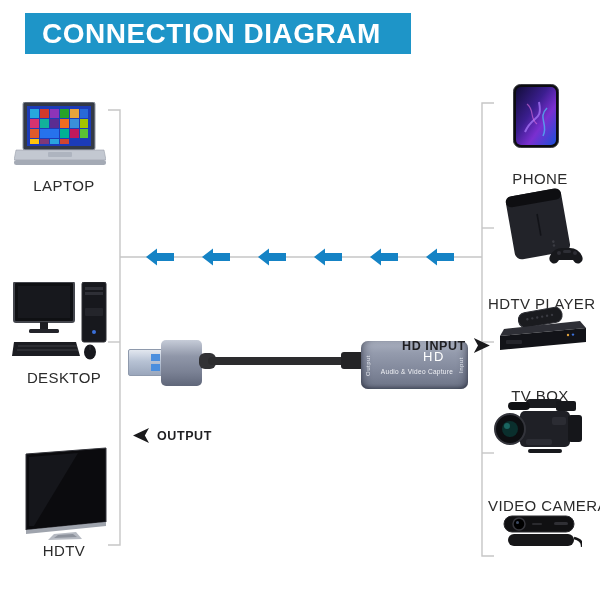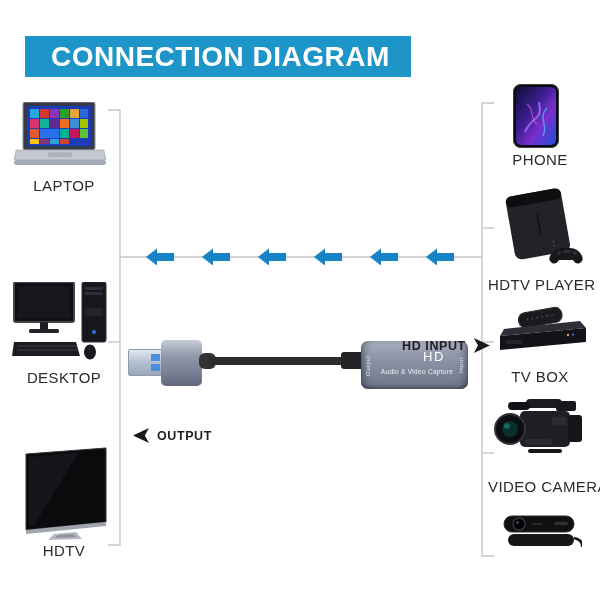--- a/index.html
+++ b/index.html
@@ -1,30 +1,30 @@
 <!DOCTYPE html>
 <html><head>
 <meta charset="utf-8">
 <style>
   html,body { margin:0; padding:0; }
   body { width:600px; height:600px; background:#ffffff; font-family:"Liberation Sans", sans-serif; position:relative; overflow:hidden; }
   .stage { position:absolute; left:0; top:0; width:600px; height:600px; }
 
   
-  .banner { position:absolute; left:25px; top:36px; width:386px; height:41px;
+  .banner { position:absolute; left:25px; top:13px; width:386px; height:41px;
             background:#1e95c8; color:#fff; font-weight:bold; font-size:28px;
-            line-height:41px; padding-left:26px; box-sizing:border-box; letter-spacing:0.5px; }
+            line-height:41px; padding-left:17px; box-sizing:border-box; letter-spacing:0.5px; }
 
   
   .wires { position:absolute; left:0; top:0; }
 
   
   .dev-label { position:absolute; color:#2b2b2b; font-size:15px; letter-spacing:0.4px; text-align:center; white-space:nowrap; }
   .lab-left  { left:6px;  width:116px; }
-  .lab-right { left:488px; width:104px; }
+  .lab-right { left:488px; width:104px;margin-top:19px; }
 
   .icon { position:absolute; }
 
   
   .usb-metal { position:absolute; left:128px; top:349px; width:36px; height:27px;
                background:linear-gradient(180deg,#e2e7ef,#b7c2d4 45%,#9aa6bb);
                border:1px solid #8e99ac; border-radius:2px 0 0 2px; box-sizing:border-box; }
   .usb-tab { position:absolute; right:3px; width:9px; height:7px; background:#4a8ede; }
   .usb-tab.t1 { top:4px; } .usb-tab.t2 { bottom:4px; }
   .usb-barrel { position:absolute; left:161px; top:340px; width:41px; height:46px; border-radius:5px;

